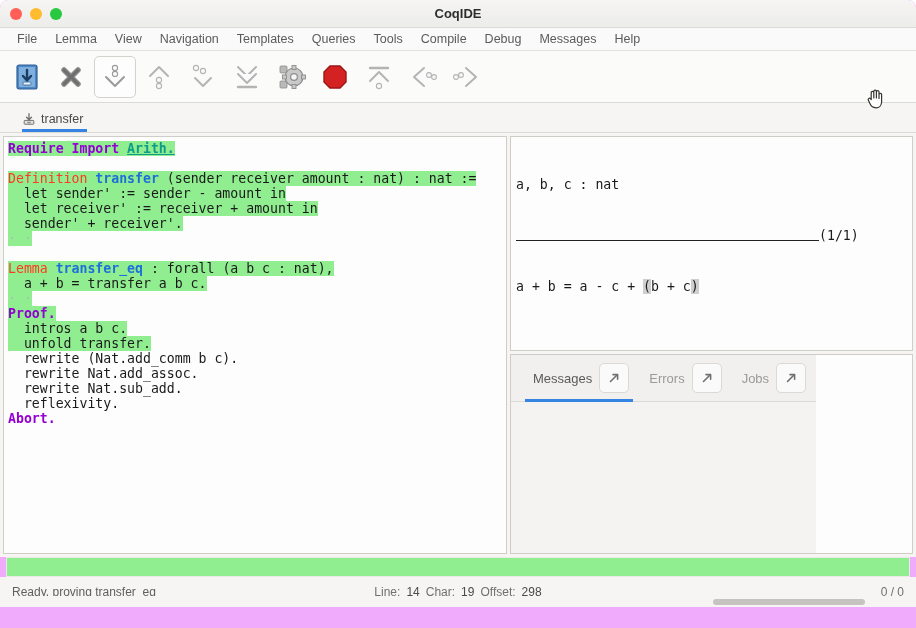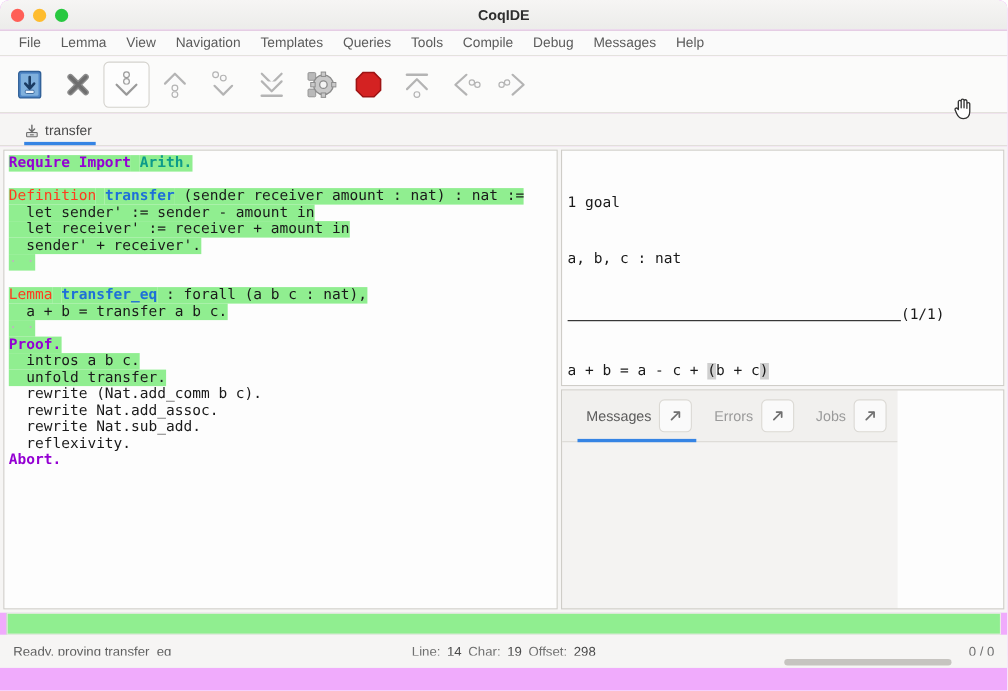--- a/index.html
+++ b/index.html
@@ -147,21 +147,21 @@
     line-height: 15px;
     padding: 4px 0 0 4px;
     white-space: pre;
     color: #1a1a1a;
   }
   .code .ln { display: block; height: 15px; }
   .hl { background: #90ee90; text-align: right; }
   .kw-pur  { color: #9400d3; font-weight: bold; }
   .kw-red  { color: #ff3b1e; font-weight: normal; }
   .id-blue { color: #1e6fd9; font-weight: bold; }
-  .id-teal { color: #0d9b8a; font-weight: bold; }
+  .id-teal { color: #0d9b8a; font-weight: bold; text-decoration: underline; }
   .dots { color: #b9b9b9; }
 
   
   .goal {
     font-family: "DejaVu Sans Mono", "Liberation Mono", monospace;
     font-size: 13.2px;
     line-height: 17px;
     padding: 5px 0 0 5px;
     white-space: pre;
     color: #1a1a1a;
@@ -392,21 +392,20 @@
   <div class="main">
 
     <div class="left-pane">
       <div class="code" id="code-root"><span class="ln"><span class="kw-pur hl">Require Import</span><span class="hl"> </span><span class="id-teal hl">Arith.</span></span><span class="ln">&nbsp;</span><span class="ln"><span class="kw-red hl">Definition</span><span class="hl"> </span><span class="id-blue hl">transfer</span><span class="hl"> (sender receiver amount : nat) : nat :=</span></span><span class="ln"><span class="hl">  let sender' := sender - amount in</span></span><span class="ln"><span class="hl">  let receiver' := receiver + amount in</span></span><span class="ln"><span class="hl">  sender' + receiver'.</span></span><span class="ln"><span class="dots hl">· ·</span></span><span class="ln">&nbsp;</span><span class="ln"><span class="kw-red hl">Lemma</span><span class="hl"> </span><span class="id-blue hl">transfer_eq</span><span class="hl"> : forall (a b c : nat),</span></span><span class="ln"><span class="hl">  a + b = transfer a b c.</span></span><span class="ln"><span class="dots hl">· ·</span></span><span class="ln"><span class="kw-pur hl">Proof.</span></span><span class="ln"><span class="hl">  intros a b c.</span></span><span class="ln"><span class="hl">  unfold transfer.</span></span><span class="ln"><span>  rewrite (Nat.add_comm b c).</span></span><span class="ln"><span>  rewrite Nat.add_assoc.</span></span><span class="ln"><span>  rewrite Nat.sub_add.</span></span><span class="ln"><span>  reflexivity.</span></span><span class="ln"><span class="kw-pur">Abort.</span></span></div>
     </div>
 
     <div class="right-col">
 
       <div class="goal-pane">
         <div class="goal">
-          <span class="row">1 goal</span>
           <span class="row">a, b, c : nat</span>
           <span class="sep-row">
             <span class="sep-line"></span>
             <span>(1/1)</span>
           </span>
           <span class="row"><span>a + b = a - c + </span><span class="paren-hl">(</span><span>b + c</span><span class="paren-hl">)</span></span>
         </div>
       </div>
 
       <div class="msg-pane">

